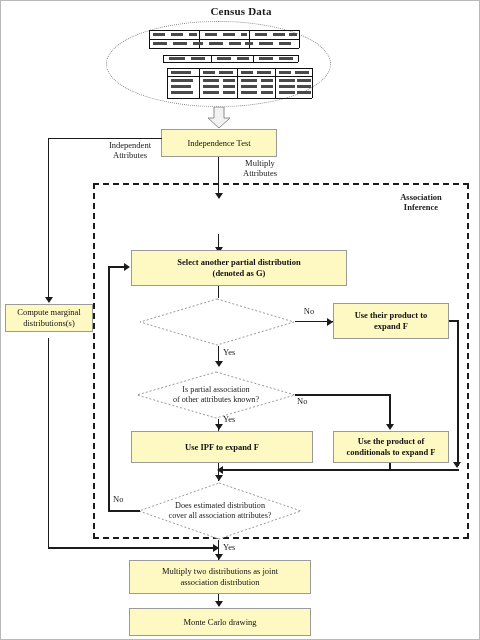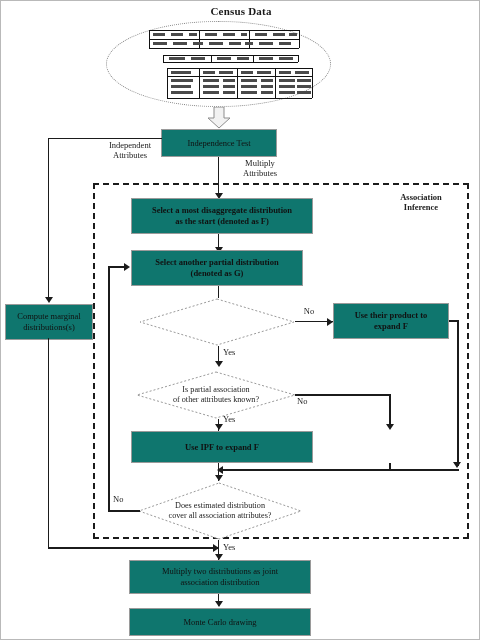--- a/index.html
+++ b/index.html
@@ -15,21 +15,21 @@
     font-family:"Liberation Serif",serif;font-weight:bold;font-size:11px;
     color:#1a1a1a;text-align:center;letter-spacing:.2px;
   }
   .lbl{
     font-family:"Liberation Serif",serif;font-size:8.5px;color:#222;
     text-align:center;line-height:9.5px;
   }
 
   
   .box{
-    border:1px solid #9a9a9a;background:#0f766e;
+    border:1px solid #9a9a9a;background:#fef9c3;
     display:flex;align-items:center;justify-content:center;
     text-align:center;color:#111;
     font-family:"Liberation Serif",serif;font-size:8.5px;line-height:11px;
   }
   .box.bold{font-weight:bold;}
   .box .t{padding:0 3px;}
 
   
   .diamond-wrap{}
   .diamond-wrap svg{display:block;}
@@ -177,48 +177,42 @@
     <div>Attributes</div>
   </div>
 
   <div class="abs ln-h" style="left:47px;top:137px;width:114px;"></div>
   <div class="abs ln-v" style="left:47px;top:137px;height:160px;"></div>
   <div class="abs arrow-d" style="left:44px;top:296px;"></div>
 
   <div class="abs ln-v" style="left:217px;top:156px;height:38px;"></div>
   <div class="abs arrow-d" style="left:214px;top:192px;"></div>
 
-  <div class="abs box" style="left:4px;top:303px;width:88px;height:36px;">
+  <div class="abs box" style="left:4px;top:303px;width:88px;height:28px;">
     <span class="t">
       <span>Compute marginal</span><br>
       <span>distributions(s)</span>
     </span>
   </div>
 
   <div class="abs ln-v" style="left:47px;top:337px;height:210px;"></div>
   <div class="abs ln-h thick" style="left:47px;top:546px;width:170px;"></div>
   <div class="abs arrow-r" style="left:212px;top:543px;"></div>
 
   <div class="abs dashregion" style="left:92px;top:182px;width:376px;height:356px;"></div>
   <div class="abs lbl" style="left:378px;top:192px;width:84px;font-weight:bold;">
     <div>Association</div>
     <div>Inference</div>
   </div>
 
-  <div class="abs box bold" style="left:130px;top:197px;width:182px;height:36px;">
-    <span class="t">
-      <span>Select a most disaggregate distribution</span><br>
-      <span>as the start (denoted as F)</span>
-    </span>
-  </div>
 
   <div class="abs ln-v" style="left:217px;top:233px;height:16px;"></div>
   <div class="abs arrow-d" style="left:214px;top:246px;"></div>
 
-  <div class="abs box bold" style="left:130px;top:249px;width:172px;height:36px;">
+  <div class="abs box bold" style="left:130px;top:249px;width:216px;height:36px;">
     <span class="t">
       <span>Select another partial distribution</span><br>
       <span>(denoted as G)</span>
     </span>
   </div>
 
   <div class="abs ln-v" style="left:217px;top:285px;height:12px;"></div>
 
   <div class="abs diamond-wrap" style="left:138px;top:297px;width:156px;height:48px;">
     <svg width="156" height="48" viewBox="0 0 156 48">
@@ -261,20 +255,26 @@
   <div class="abs lbl" style="left:296px;top:396px;width:24px;text-align:left;">No</div>
 
   <div class="abs ln-v" style="left:217px;top:418px;height:12px;"></div>
   <div class="abs arrow-d" style="left:214px;top:423px;"></div>
   <div class="abs lbl" style="left:222px;top:414px;width:24px;text-align:left;">Yes</div>
 
   <div class="abs box bold" style="left:130px;top:430px;width:182px;height:32px;">
     <span class="t">Use IPF to expand F</span>
   </div>
 
+  <div class="abs box bold" style="left:332px;top:430px;width:116px;height:32px;">
+    <span class="t">
+      <span>Use the product of</span><br>
+      <span>conditionals to expand F</span>
+    </span>
+  </div>
 
   <div class="abs ln-v thick" style="left:388px;top:462px;height:8px;"></div>
   <div class="abs ln-h thick" style="left:222px;top:468px;width:236px;"></div>
   <div class="abs arrow-l" style="left:216px;top:465px;"></div>
 
   <div class="abs ln-v" style="left:217px;top:462px;height:18px;"></div>
   <div class="abs arrow-d" style="left:214px;top:474px;"></div>
 
   <div class="abs diamond-wrap" style="left:137px;top:481px;width:164px;height:58px;">
     <svg width="164" height="58" viewBox="0 0 164 58">

